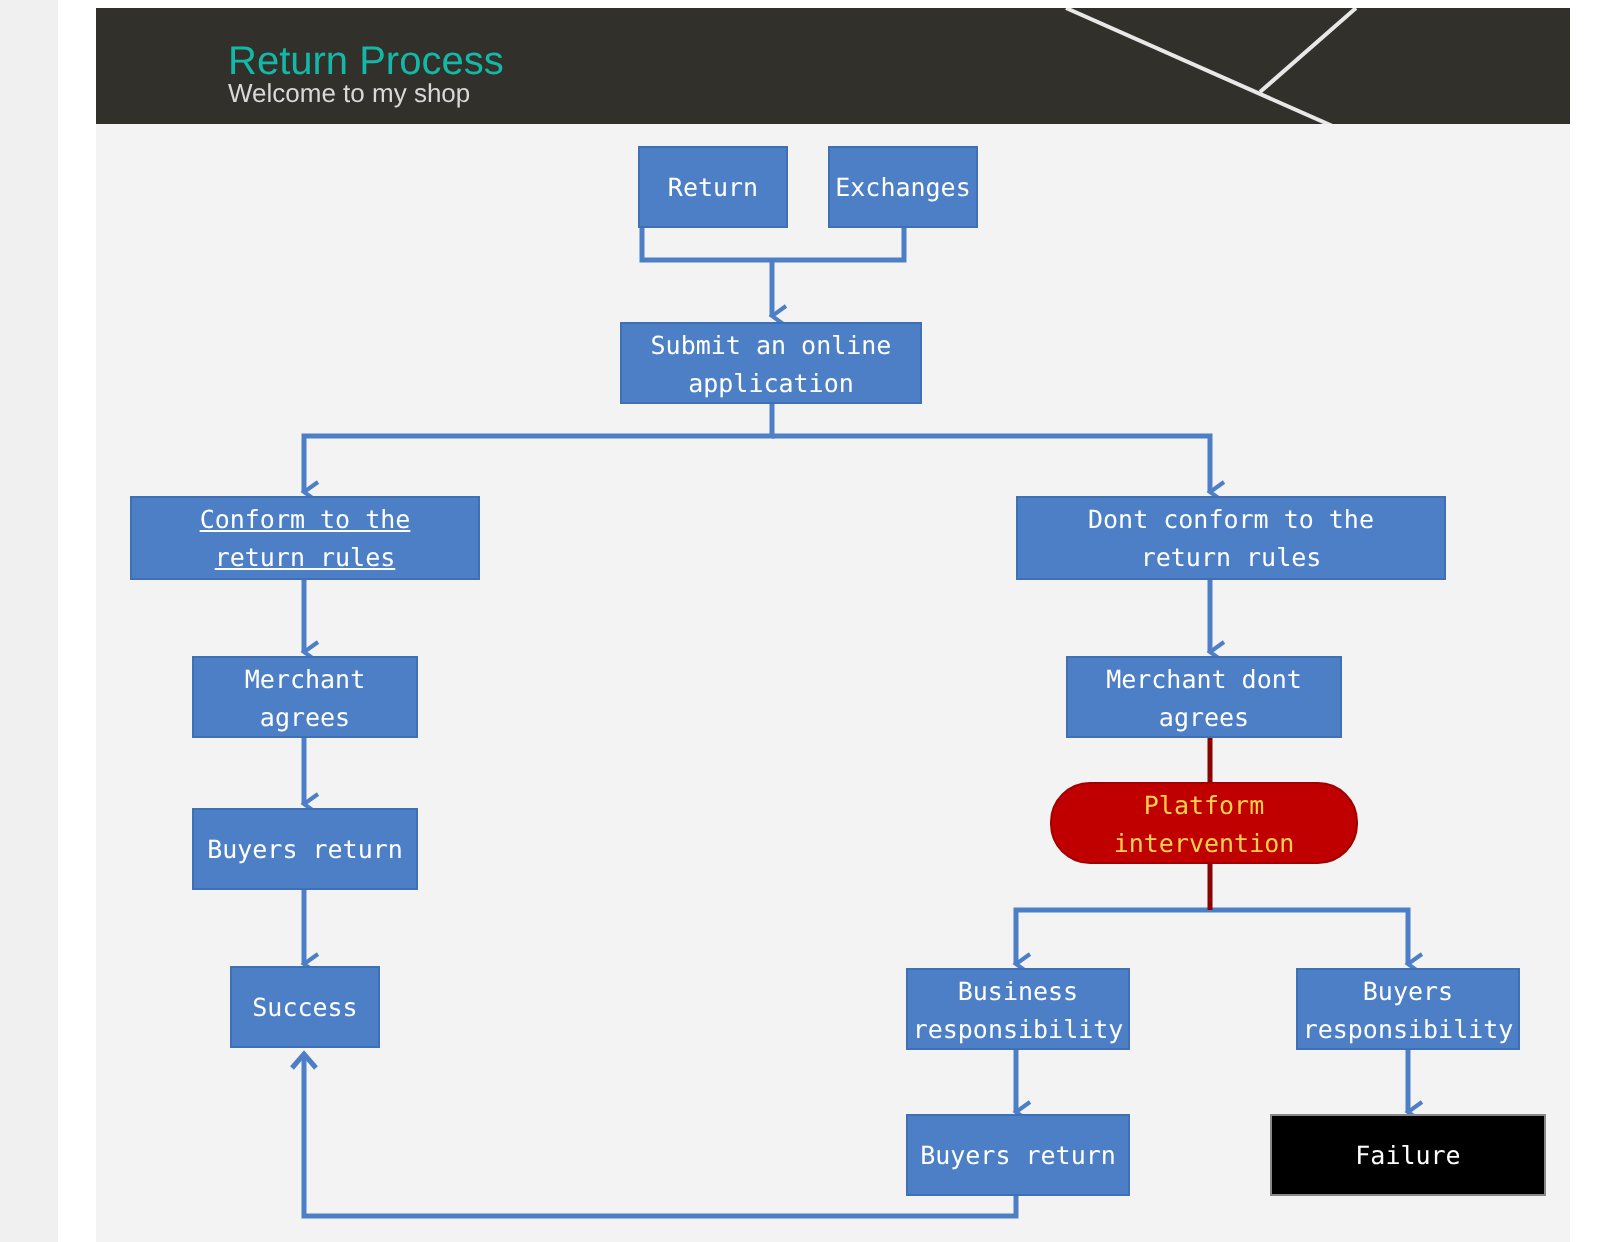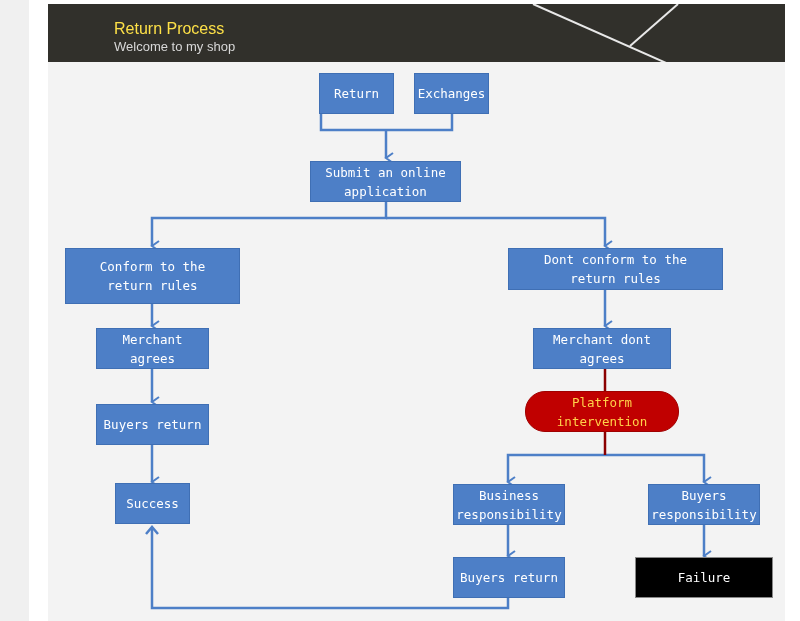--- a/index.html
+++ b/index.html
@@ -1,21 +1,21 @@
 <!DOCTYPE html>
 <html><head>
 <meta charset="utf-8">
 <style>
   html, body { margin:0; padding:0; }
   body { width:800px; height:621px; position:relative; background:#ffffff; overflow:hidden;
          font-family:"Liberation Sans", sans-serif; }
   .left-strip { position:absolute; left:0; top:0; width:29px; height:621px; background:#f0f0f0; }
   .panel { position:absolute; left:48px; top:4px; width:737px; height:617px; background:#f3f3f3; }
   .header { position:absolute; left:48px; top:4px; width:737px; height:58px; background:#31302b; overflow:hidden; }
-  .header .title { position:absolute; left:66px; top:16px; color:#fde047; font-size:16px; }
+  .header .title { position:absolute; left:66px; top:16px; color:#14b8a6; font-size:20px; }
   .header .subtitle { position:absolute; left:66px; top:35px; color:#d8d8d8; font-size:13px; }
   .header svg { position:absolute; left:0; top:0; }
   .node { position:absolute; background:#4d7fc7; color:#ffffff; display:flex; align-items:center;
           justify-content:center; text-align:center; font-family:"DejaVu Sans Mono", monospace;
           font-size:12.5px; line-height:19px; box-sizing:border-box; border:1px solid #3f6fb4; white-space:pre-line; }
   .node.red { background:#c00000; color:#ffd24a; border:1px solid #a00000; border-radius:20px; }
   .node.gray { background:#000000; color:#ffffff; border:1px solid #888; }
   svg.lines { position:absolute; left:0; top:0; }
 </style>
 </head>
@@ -58,21 +58,21 @@
   <g stroke="#8b0000" stroke-width="2.5" fill="none">
     <path d="M605,368 V392"></path>
     <path d="M605,432 V455"></path>
   </g>
 </svg>
 
 <div class="node" style="left:283px;top:73px;width:75px;height:41px;margin-left:36px;">Return</div>
 <div class="node" style="left:414px;top:73px;width:75px;height:41px;">Exchanges</div>
 <div class="node" style="left:310px;top:161px;width:151px;height:41px;">Submit an online
 application</div>
-<div class="node" style="left:65px;top:248px;width:175px;height:56px;">Conform to the
+<div class="node" style="left:65px;top:248px;width:175px;height:42px;text-decoration:underline;">Conform to the
 return rules</div>
 <div class="node" style="left:96px;top:328px;width:113px;height:41px;">Merchant agrees</div>
 <div class="node" style="left:96px;top:404px;width:113px;height:41px;">Buyers return</div>
 <div class="node" style="left:115px;top:483px;width:75px;height:41px;">Success</div>
 <div class="node" style="left:508px;top:248px;width:215px;height:42px;">Dont conform to the
 return rules</div>
 <div class="node" style="left:533px;top:328px;width:138px;height:41px;">Merchant dont agrees</div>
 <div class="node red" style="left:525px;top:391px;width:154px;height:41px;">Platform
 intervention</div>
 <div class="node" style="left:453px;top:484px;width:112px;height:41px;">Business

